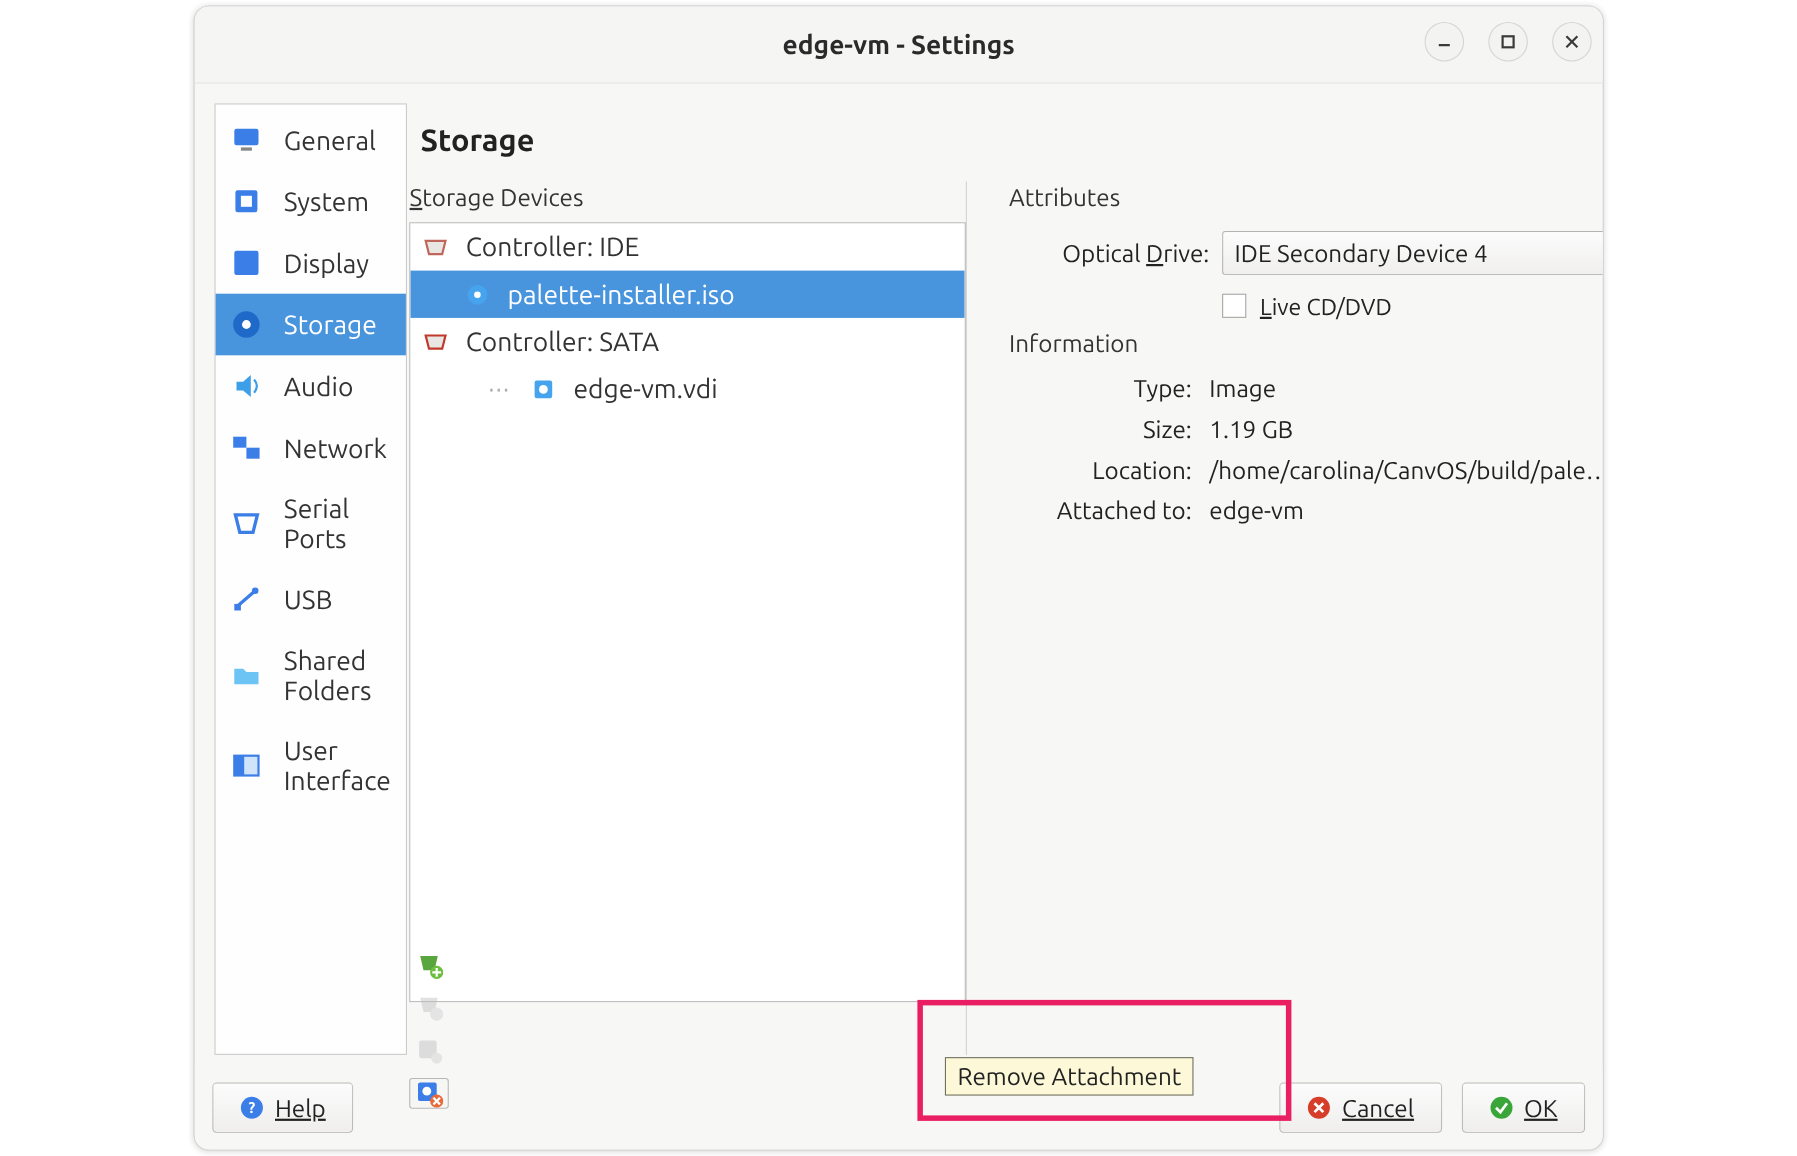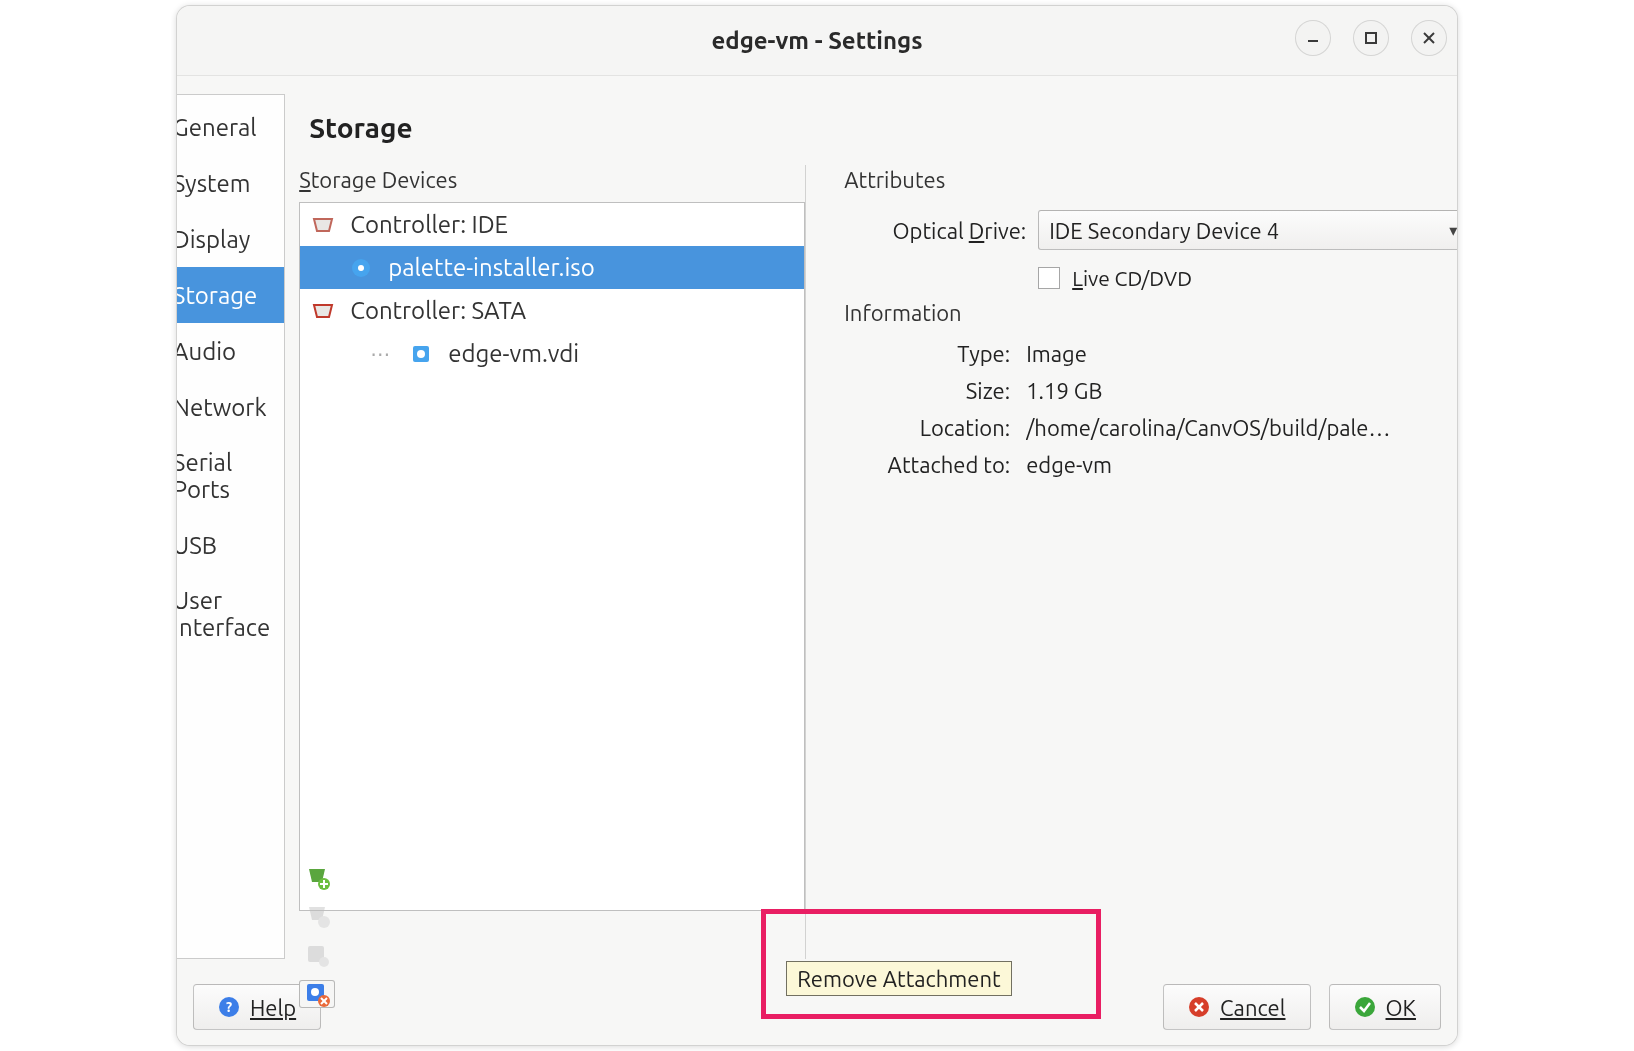--- a/index.html
+++ b/index.html
@@ -18,23 +18,22 @@
   }
   .titlebar .title { font-weight:700; color:#2a2a2a; font-size:24px; }
   .wincontrols { position:absolute; right:10px; top:14px; display:flex; gap:22px; }
   .winbtn {
     width:36px; height:36px; border-radius:50%;
     display:flex; align-items:center; justify-content:center;
     border:1px solid rgba(0,0,0,0.12); background:#f3f3f2; color:#444; cursor:pointer;
     font-size:18px;
   }
   .content {
-    display:flex; gap:14px; padding:18px 16px 10px 18px;
+    display:flex; gap:2px; padding:18px 16px 10px 18px;
     height:calc(100% - 70px - 76px);
-    justify-content:center;
   }
   .sidebar {
     width:292px; border:1px solid rgba(0,0,0,0.2); background:#fefefe; padding-top:4px;
   }
   .side-item {
     display:flex; align-items:center; gap:20px;
     padding:14px 14px; cursor:pointer; font-size:24px; color:#333;
   }
   .side-item .icon { width:28px; height:28px; flex:0 0 28px; display:flex; align-items:center; justify-content:center; }
   .side-item.selected { background:#4894dd; color:#fff; }
@@ -201,20 +200,28 @@
                 <path d="M6 20 L22 6" stroke="#3c7ee8" stroke-width="3"></path>
                 <circle cx="22" cy="6" r="3" fill="#3c7ee8"></circle>
                 <rect x="3" y="18" width="6" height="6" fill="#3c7ee8"></rect>
               </svg>
           </span>
           <span>USB</span>
         </div>
         <div class="side-item">
           <span class="icon">
             <svg width="28" height="28" viewBox="0 0 28 28">
+                <path d="M3 8 L11 8 L14 11 L25 11 L25 22 L3 22 Z" fill="#6cc4f5"></path>
+              </svg>
+          </span>
+          <span>Shared Folders</span>
+        </div>
+        <div class="side-item">
+          <span class="icon">
+            <svg width="28" height="28" viewBox="0 0 28 28">
                 <rect x="3" y="5" width="22" height="18" fill="#cfe4fb" stroke="#3c7ee8" stroke-width="2"></rect>
                 <rect x="3" y="5" width="9" height="18" fill="#3c7ee8"></rect>
               </svg>
           </span>
           <span>User Interface</span>
         </div>
       </div>
 
       <div class="main">
         <div class="section-title">Storage</div>

